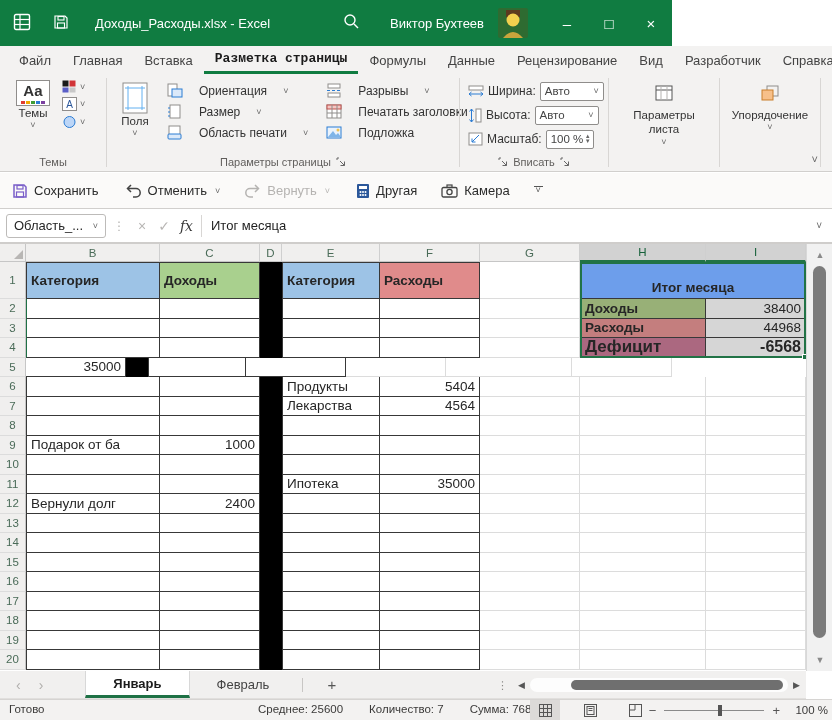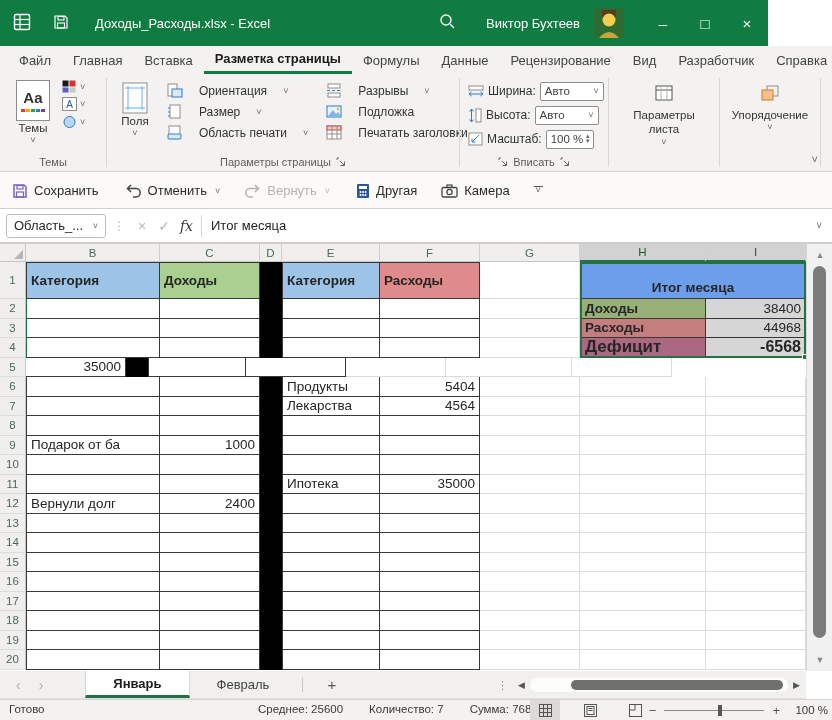--- a/index.html
+++ b/index.html
@@ -1,46 +1,46 @@
 <!DOCTYPE html>
 <html><head>
 <meta charset="utf-8">
 <style>
   * { box-sizing: border-box; margin:0; padding:0; }
   html,body { width:832px; height:720px; overflow:hidden; }
   body { font-family:"Liberation Sans", sans-serif; background:#fff; position:relative; font-size:13px; color:#262626; }
 
   
-  .titlebar { position:absolute; left:0; top:0; width:768px; height:46px; background:#107c41; display:flex; align-items:center; color:#fff; }
+  .titlebar { position:absolute; left:0; top:0; width:672px; height:46px; background:#107c41; display:flex; align-items:center; color:#fff; }
   .titlebar .appicon { margin-left:13px; }
   .titlebar .saveicon { margin-left:22px; }
   .titlebar .doc-title { margin-left:26px; font-size:13px; }
   .titlebar .spacer { flex:1; }
   .titlebar .searchicon { margin-right:30px; }
   .titlebar .username { font-size:13px; margin-right:14px; }
   .avatar { width:30px; height:30px; border-radius:2px; overflow:hidden; margin-right:18px; }
   .winbtn { width:42px; height:46px; display:flex; align-items:center; justify-content:center; font-size:15px; color:#fff; }
 
   
   .tabstrip { position:absolute; left:0; top:46px; width:832px; height:28px; background:#f3f2f1; display:flex; align-items:stretch; padding-left:8px; }
   .rtab { display:flex; align-items:center; padding:0 11px; font-size:13px; color:#444; white-space:nowrap; }
-  .rtab.active { font-weight:bold; color:#1b1b1b; border-bottom:3px solid #107c41; }
+  .rtab.active { font-weight:bold; color:#1b1b1b; border-bottom:3px solid #107c41;font-family:Liberation Mono, monospace; }
 
   
   .ribbon { position:absolute; left:0; top:74px; width:832px; height:98px; background:#f3f2f1; border-bottom:1px solid #d1cfcd; display:flex; }
   .rgroup { display:flex; flex-direction:column; }
   .rcontent { flex:1; display:flex; align-items:flex-start; padding-top:6px; }
   .rlabel { height:18px; text-align:center; font-size:11px; color:#605e5c; display:flex; align-items:center; justify-content:center; gap:5px; }
   .vdiv { width:1px; background:#d8d6d4; margin:4px 0; }
   .bigbtn { display:flex; flex-direction:column; align-items:center; font-size:11.5px; color:#333; padding:0 6px; text-align:center; line-height:1.25; }
   .bigbtn .chev, .chev { font-size:9px; color:#666; }
   .medbtn { display:flex; align-items:center; gap:16px; font-size:12px; color:#333; padding:3px 4px; white-space:nowrap; }
   .smallstack { display:flex; flex-direction:column; gap:4px; margin-left:6px; }
   .smallbtn { display:flex; align-items:center; gap:3px; }
-  .aa-icon { width:34px; height:41px; border:1px solid #8f8d8b; background:#fff; display:flex; flex-direction:column; align-items:center; justify-content:center; font-weight:bold; font-size:15px; }
+  .aa-icon { width:34px; height:26px; border:1px solid #8f8d8b; background:#fff; display:flex; flex-direction:column; align-items:center; justify-content:center; font-weight:bold; font-size:15px; }
   .aa-dots { display:flex; gap:1px; margin-top:1px; }
   .aa-dots i { width:4px; height:3px; display:block; }
   .fitrow { display:flex; align-items:center; gap:4px; height:22px; font-size:12px; color:#333; }
   .combo { width:64px; height:19px; border:1px solid #8f8d8b; background:#fff; border-radius:2px; display:flex; align-items:center; justify-content:space-between; font-size:11.5px; color:#444; padding:0 4px; }
   .spin { width:48px; height:19px; border:1px solid #8f8d8b; background:#fff; border-radius:2px; display:flex; align-items:center; justify-content:space-between; font-size:11.5px; color:#444; padding:0 2px 0 4px; }
   .spin .arrows { display:flex; flex-direction:column; font-size:6px; color:#666; line-height:5px; }
   .collapse-chev { position:absolute; right:14px; bottom:6px; color:#666; font-size:11px; }
 
   
   .qat { position:absolute; left:0; top:173px; width:832px; height:36px; background:#fbfaf9; border-bottom:1px solid #d1cfcd; display:flex; align-items:center; padding-left:12px; font-size:13px; color:#2b2b2b; }
@@ -269,35 +269,35 @@
           <svg width="16" height="15" viewBox="0 0 16 15">
               <rect x="2" y="1" width="12" height="4" fill="#fff" stroke="#8f8d8b"></rect>
               <rect x="2" y="10" width="12" height="4" fill="#fff" stroke="#8f8d8b"></rect>
               <line x1="1" y1="7.5" x2="15" y2="7.5" stroke="#2b7cd3" stroke-dasharray="3 2"></line>
             </svg>
           <span>Разрывы</span>
             <span class="chev">˅</span>
           </span>
         <span class="medbtn">
           <svg width="16" height="15" viewBox="0 0 16 15">
-              <rect x="1" y="2" width="14" height="11" fill="#eaf3fc" stroke="#2b7cd3"></rect>
-              <path d="M2 12 L7 6 L10 10 L12 8 L15 12 Z" fill="#7fb5e8"></path>
-              <circle cx="12" cy="5" r="1.5" fill="#f2c24e"></circle>
-            </svg>
-          <span>Подложка</span>
-          </span>
-        <span class="medbtn">
-          <svg width="16" height="15" viewBox="0 0 16 15">
               <rect x="1" y="1" width="14" height="13" fill="#fff" stroke="#8f8d8b"></rect>
               <rect x="1" y="1" width="14" height="4" fill="#f4c7c3" stroke="#c0504d"></rect>
               <line x1="1" y1="9" x2="15" y2="9" stroke="#8f8d8b"></line>
               <line x1="6" y1="1" x2="6" y2="14" stroke="#8f8d8b"></line>
               <line x1="11" y1="1" x2="11" y2="14" stroke="#8f8d8b"></line>
             </svg>
           <span>Печатать заголовки</span>
+          </span>
+        <span class="medbtn">
+          <svg width="16" height="15" viewBox="0 0 16 15">
+              <rect x="1" y="2" width="14" height="11" fill="#eaf3fc" stroke="#2b7cd3"></rect>
+              <path d="M2 12 L7 6 L10 10 L12 8 L15 12 Z" fill="#7fb5e8"></path>
+              <circle cx="12" cy="5" r="1.5" fill="#f2c24e"></circle>
+            </svg>
+          <span>Подложка</span>
           </span>
       </div>
     </div>
     <div class="rlabel">
       <span>Параметры страницы</span>
       <svg width="10" height="10" viewBox="0 0 10 10">
           <path d="M1 3 V1 H3" fill="none" stroke="#666"></path>
           <path d="M4 4 L8.5 8.5 M8.5 4.5 V8.5 H4.5" fill="none" stroke="#666"></path>
         </svg>
     </div>

